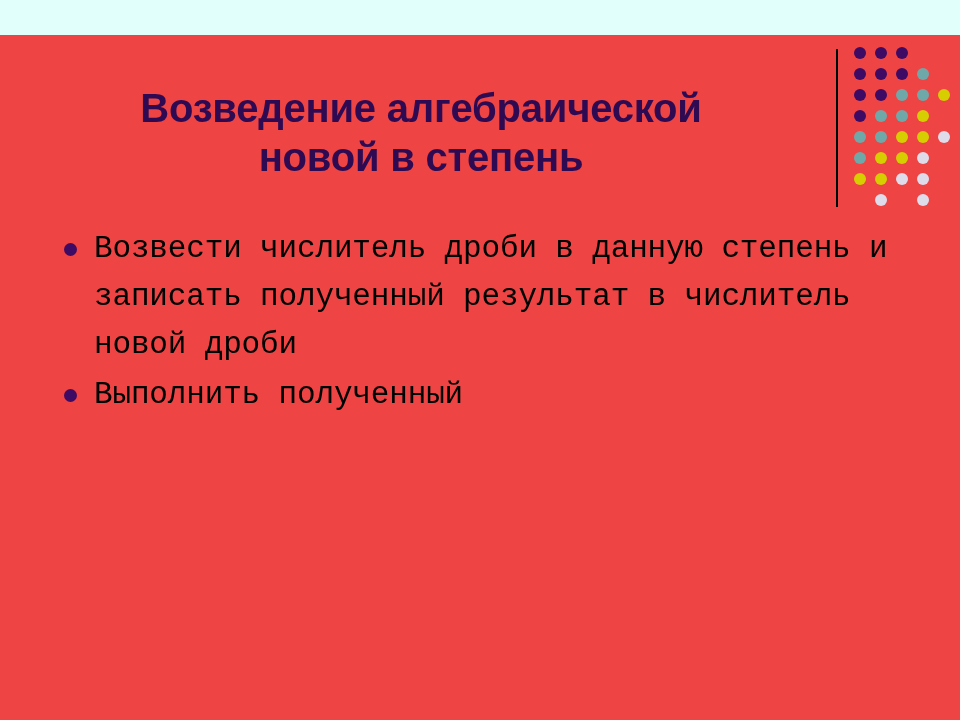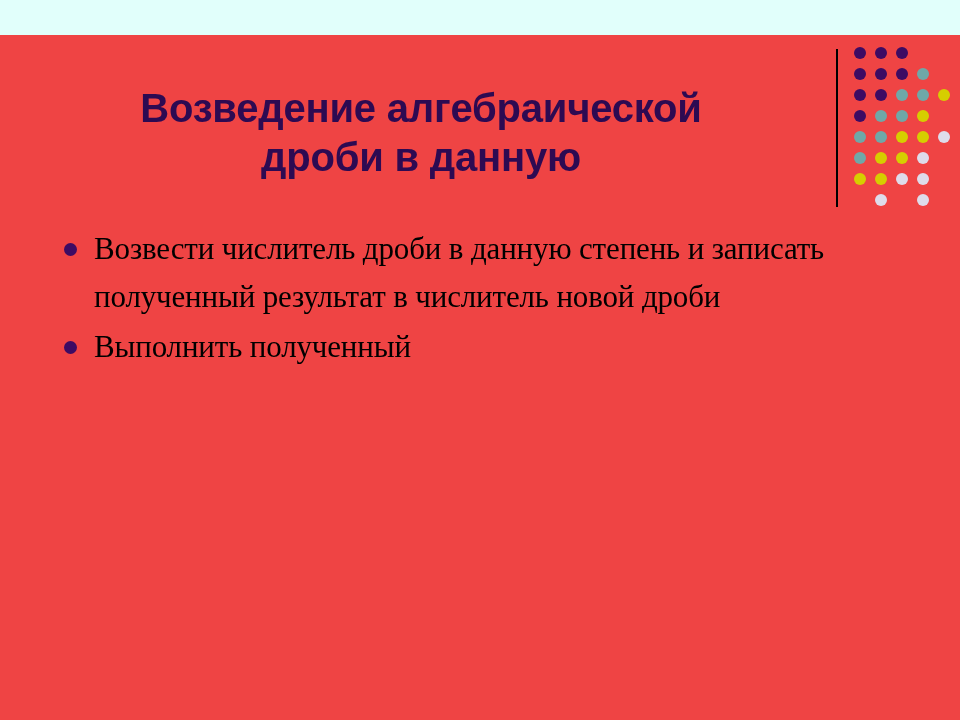--- a/index.html
+++ b/index.html
@@ -65,21 +65,21 @@
     position: absolute;
     left: 56px;
     top: 190px;
     width: 860px;
   }
   .bullet-item {
     position: relative;
     padding-left: 38px;
     margin-bottom: 2px;
     color: #000000;
-    font-family: Liberation Serif, serif;
+    font-family: Liberation Mono, monospace;
     font-size: 31px;
     line-height: 48px;
     letter-spacing: -0.15px;
   }
   .bullet-marker {
     position: absolute;
     left: 8px;
     top: 18px;
     width: 13px;
     height: 13px;
@@ -125,21 +125,21 @@
         <div class="dot" style="left: 45px; top: 138px; background: rgb(214, 206, 0);"></div>
         <div class="dot" style="left: 66px; top: 138px; background: rgb(222, 220, 234);"></div>
         <div class="dot" style="left: 87px; top: 138px; background: rgb(222, 220, 234);"></div>
         <div class="dot" style="left: 45px; top: 159px; background: rgb(222, 220, 234);"></div>
         <div class="dot" style="left: 87px; top: 159px; background: rgb(222, 220, 234);"></div>
       </div>
   </div>
 
   <h1 class="title" style="color: rgb(45, 10, 82);">
     <span class="title-line">Возведение алгебраической</span>
-    <span class="title-line">дроби в данную</span>
+    <span class="title-line">новой в степень</span>
   </h1>
 
   <div class="body-list">
     <div class="bullet-item">
       <span class="bullet-marker" style="background: rgb(61, 11, 99);"></span>
       <span class="bullet-text">Возвести числитель дроби в данную степень и записать полученный результат в числитель новой дроби</span>
     </div>
     <div class="bullet-item">
       <span class="bullet-marker" style="background: rgb(61, 11, 99);"></span>
       <span class="bullet-text">Выполнить полученный</span>

